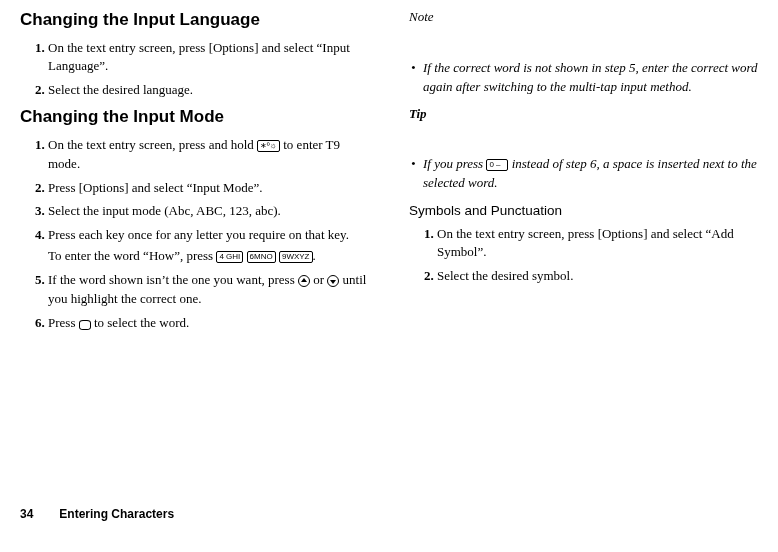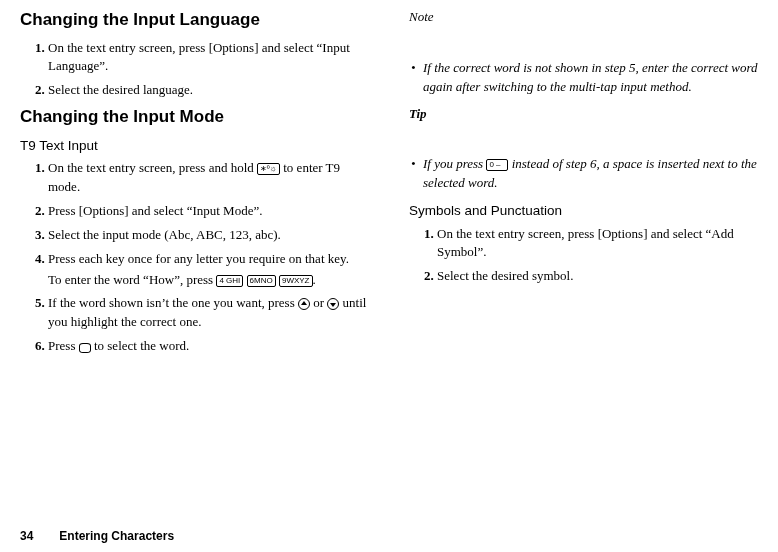--- a/index.html
+++ b/index.html
@@ -73,21 +73,21 @@
     }
     .bullets li::before {
       content: "•";
       position: absolute;
       left: 2px;
     }
     .italic { font-style: italic; }
     .footer {
       position: absolute;
       left: 20px;
-      bottom: 7px;
+      bottom: 29px;
       font-family: Arial, Helvetica, sans-serif;
       font-size: 12px;
     }
     .footer .pg { font-weight: bold; margin-right: 26px; }
     .footer .sec { font-weight: bold; }
     .key {
       display: inline-block;
       border: 1px solid #000;
       border-radius: 2px;
       font-family: Arial, Helvetica, sans-serif;
@@ -139,21 +139,20 @@
 <div class="columns">
 
   <div class="col">
     <h2>Changing the Input Language</h2>
     <ol>
       <li>On the text entry screen, press [Options] and select “Input Language”.</li>
       <li>Select the desired language.</li>
     </ol>
 
     <h2 class="mt">Changing the Input Mode</h2>
-    <div class="subhead">T9 Text Input</div>
 
     <ol>
       <li>
         <span>On the text entry screen, press and hold </span><span class="key">∗º☼</span><span> to enter T9 mode.</span>
       </li>
       <li>Press [Options] and select “Input Mode”.</li>
       <li>Select the input mode (Abc, ABC, 123, abc).</li>
       <li>
         <span>Press each key once for any letter you require on that key.</span>
         <div class="sub4">

